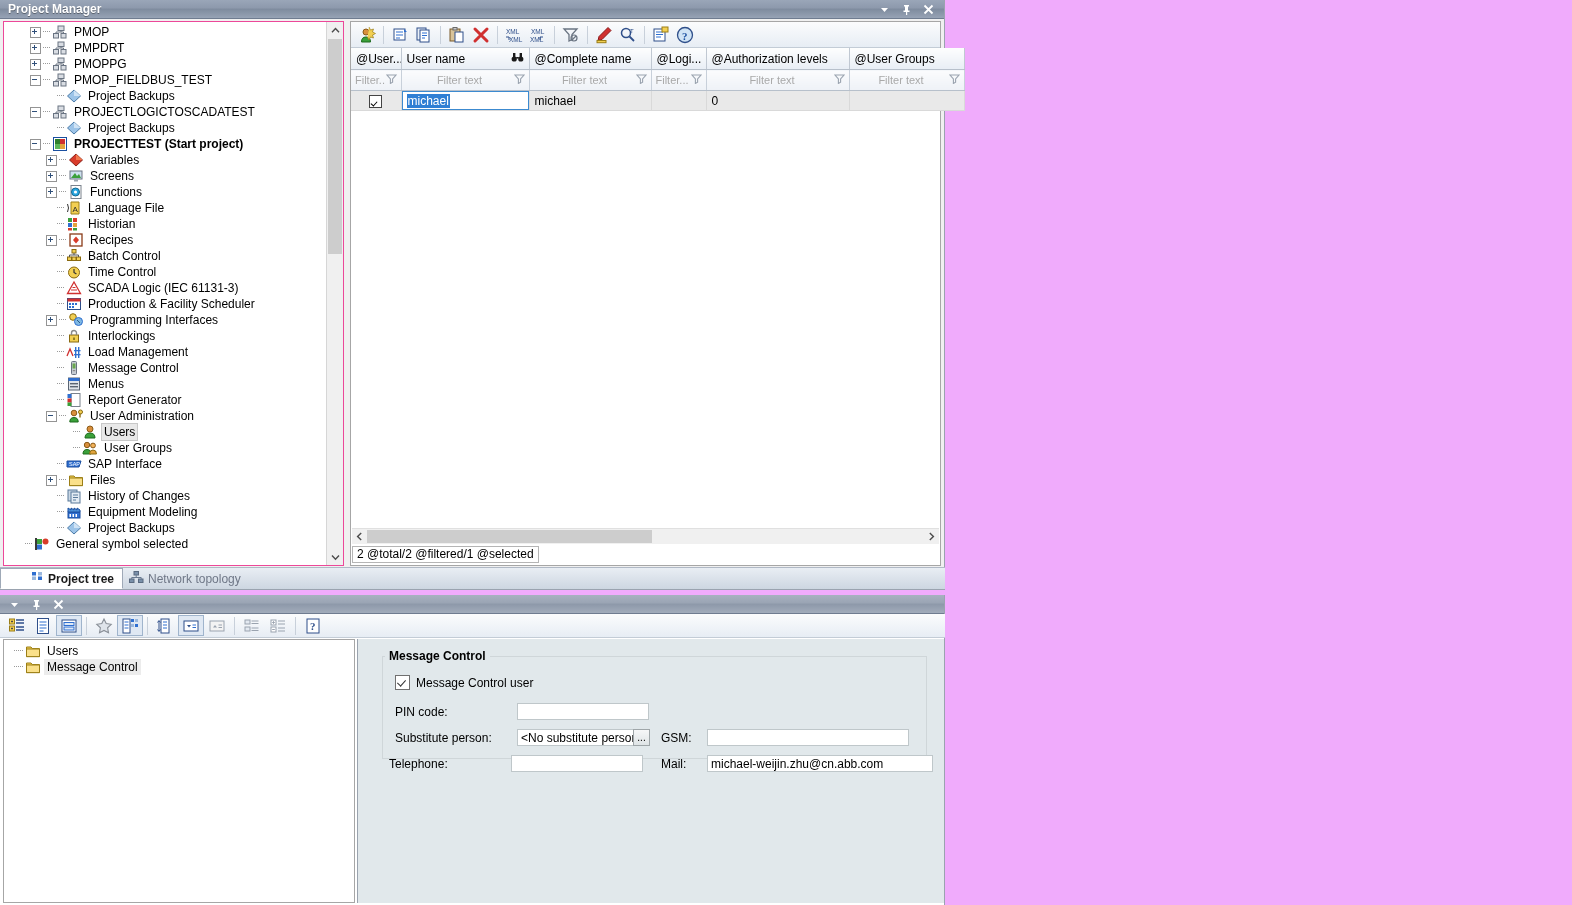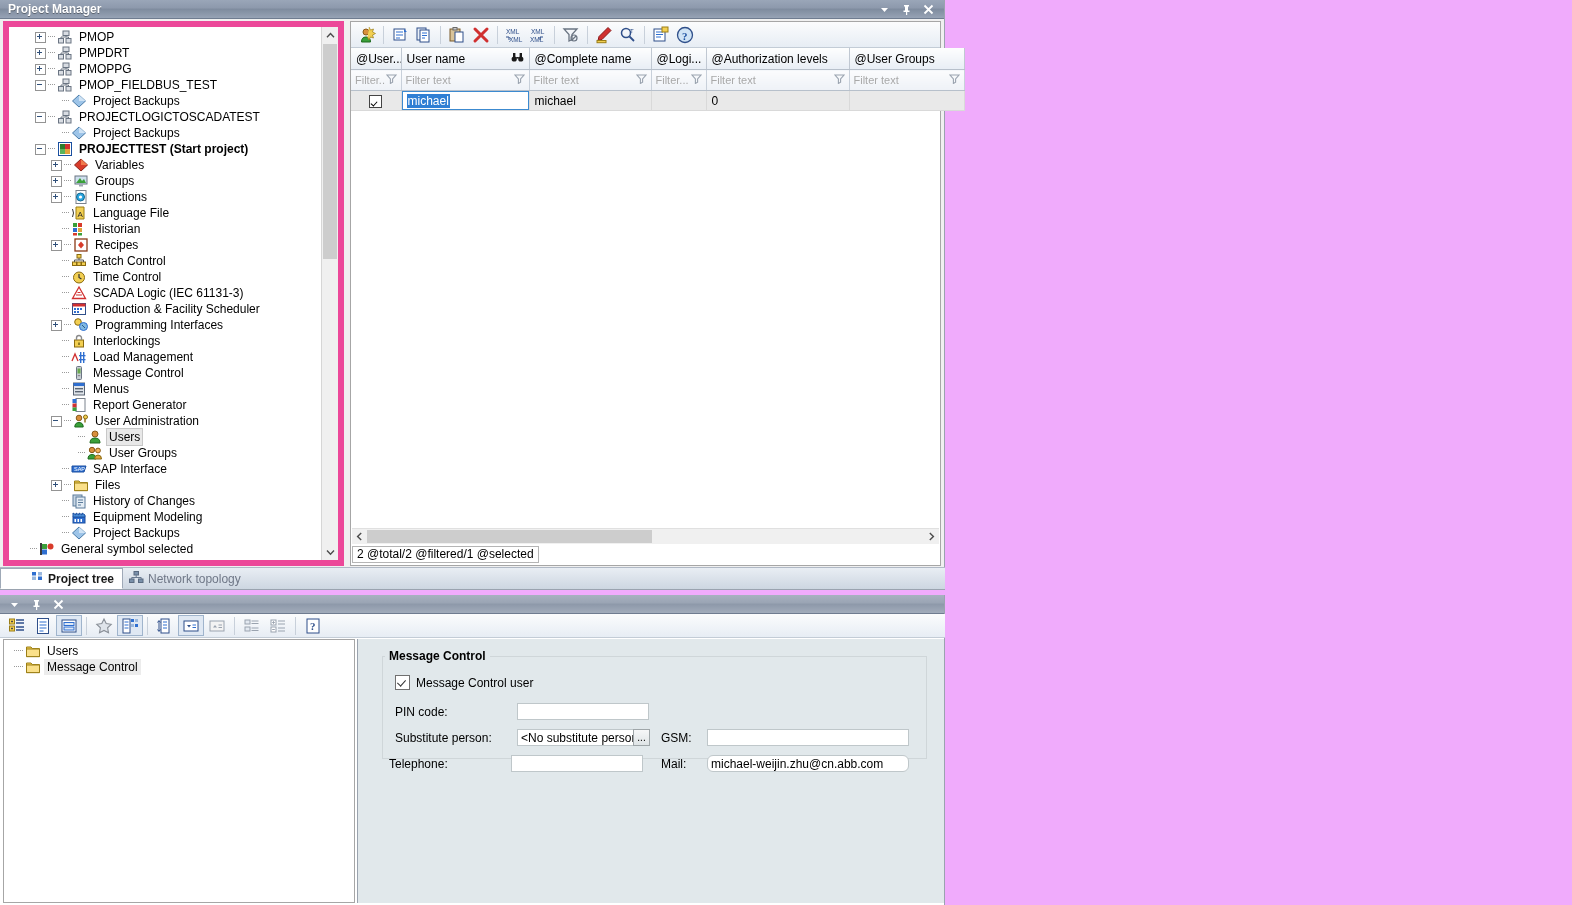--- a/index.html
+++ b/index.html
@@ -17,21 +17,21 @@
   .winbtn{width:13px;height:13px;position:relative;cursor:default;}
   .winbtn svg{display:block;}
 
   
   .pm{position:absolute;left:0;top:0;width:945px;height:590px;background:#eef1f5;border-right:1px solid #9aa3af;border-bottom:1px solid #9aa3af;box-sizing:border-box;}
   .pm-body{position:absolute;left:0;top:19px;right:0;bottom:0;background:#f0f0f0;}
 
   
   .tree-pane{
     position:absolute;left:3px;top:2px;width:341px;height:545px;
-    background:#fff;border:6px solid #ec4899;box-sizing:border-box;overflow:hidden;
+    background:#fff;border:1px solid #ec4899;box-sizing:border-box;overflow:hidden;
   }
   .tree-scroll{position:absolute;left:0;top:0;right:16px;bottom:0;overflow:hidden;}
   .tree{padding:2px 0 0 0;}
   .tnode{height:16px;line-height:16px;display:flex;align-items:center;white-space:nowrap;font-size:12px;}
   .tnode .lbl{padding:0 3px;}
   .tnode.sel .lbl{background:#e8e8e8;border:1px solid #c8c8c8;padding:0 2px;margin:0;}
   .tnode.bold .lbl{font-weight:bold;}
   .ind{display:inline-block;height:16px;}
   .plus{width:9px;height:9px;border:1px solid #949494;background:#fff;position:relative;display:inline-block;margin-right:2px;flex:0 0 auto;}
   .plus:before{content:"";position:absolute;left:1px;top:3px;width:5px;height:1px;background:#30507a;}
@@ -60,21 +60,21 @@
     border-right:1px solid #c0c8d2;border-bottom:1px solid #b7c0cb;
     height:21px;font-weight:normal;text-align:left;padding:0 5px;white-space:nowrap;overflow:hidden;
   }
   table.grid th .thinner{display:flex;align-items:center;justify-content:space-between;}
   tr.filterrow td{
     background:linear-gradient(to bottom,#fbfcfd,#eef2f7);
     border-right:1px solid #c8d0da;border-bottom:1px solid #b7c0cb;height:20px;padding:0 4px;
     color:#9a9a9a;font-style:normal;overflow:hidden;
   }
   tr.filterrow td .fin{display:flex;align-items:center;justify-content:space-between;}
-  tr.filterrow td .ftxt{flex:1;text-align:left;color:#a9a9a9;font-size:11px;overflow:hidden;white-space:nowrap;}
+  tr.filterrow td .ftxt{flex:1;text-align:center;color:#a9a9a9;font-size:11px;overflow:hidden;white-space:nowrap;}
   tr.filterrow td .ftxt.lft{text-align:left;}
   table.grid td.cell{border-right:1px solid #d9d9d9;border-bottom:1px solid #d9d9d9;height:18px;padding:0 5px;overflow:hidden;white-space:nowrap;}
   tr.rowsel td.cell{background:#e9e9e9;}
   .chkcell{text-align:center;}
   .cbox{width:11px;height:11px;border:1px solid #444;background:#fff;display:inline-block;position:relative;vertical-align:middle;}
   .cbox.on:after{content:"";position:absolute;left:2px;top:4px;width:3px;height:5px;border:solid #000;border-width:0 1.6px 1.6px 0;transform:rotate(42deg);}
   .editbox{border:1px solid #3c8ad0;background:#fff;height:17px;margin:0 -5px;padding:0 4px;display:flex;align-items:center;}
   .editbox .seltext{background:#2f7fd4;color:#fff;padding:0 1px;}
 
   
@@ -270,21 +270,21 @@
                 <span class="ind" style="width: 42px;"></span>
                 <span class="plus p"></span>
                 <span class="dots" style="width: 7px;"></span>
                 <span class="ico">
                   <svg width="16" height="16" viewBox="0 0 16 16">
                     <rect x="2" y="3" width="12" height="8" fill="#cfe0ef" stroke="#6a7482"></rect>
                     <path d="M3 10 L7 5 L9 8 L11 6 L13 10 Z" fill="#3aa03a"></path>
                     <rect x="6" y="11.5" width="4" height="2" fill="#9aa4ae"></rect>
                   </svg>
                 </span>
-                <span class="lbl">Groups</span>
+                <span class="lbl">Screens</span>
               </div>
               <div class="tnode">
                 <span class="ind" style="width: 42px;"></span>
                 <span class="plus p"></span>
                 <span class="dots" style="width: 7px;"></span>
                 <span class="ico">
                   <svg width="16" height="16" viewBox="0 0 16 16">
                     <rect x="3" y="1.5" width="10" height="13" fill="#fff" stroke="#7a828c"></rect>
                     <circle cx="7.5" cy="8" r="4" fill="#29a6e0" stroke="#14678f"></circle>
                     <circle cx="7.5" cy="8" r="1.6" fill="#fff"></circle>
@@ -1014,19 +1014,19 @@
           <span class="fl2">GSM:</span>
           <span class="finput" style="width:202px;"></span>
         </div>
 
         <div class="frow" style="left:6px;top:92px;">
           <span class="flabel">Telephone:</span>
           <span class="finput" style="width:132px;"></span>
         </div>
         <div class="frow" style="left:278px;top:92px;">
           <span class="fl2">Mail:</span>
-          <span class="finput" style="width:202px;border-radius:6px;">michael-weijin.zhu@cn.abb.com</span>
+          <span class="finput" style="width:226px;">michael-weijin.zhu@cn.abb.com</span>
         </div>
       </fieldset>
     </div>
   </div>
 
 </div>
 
 </body></html>

